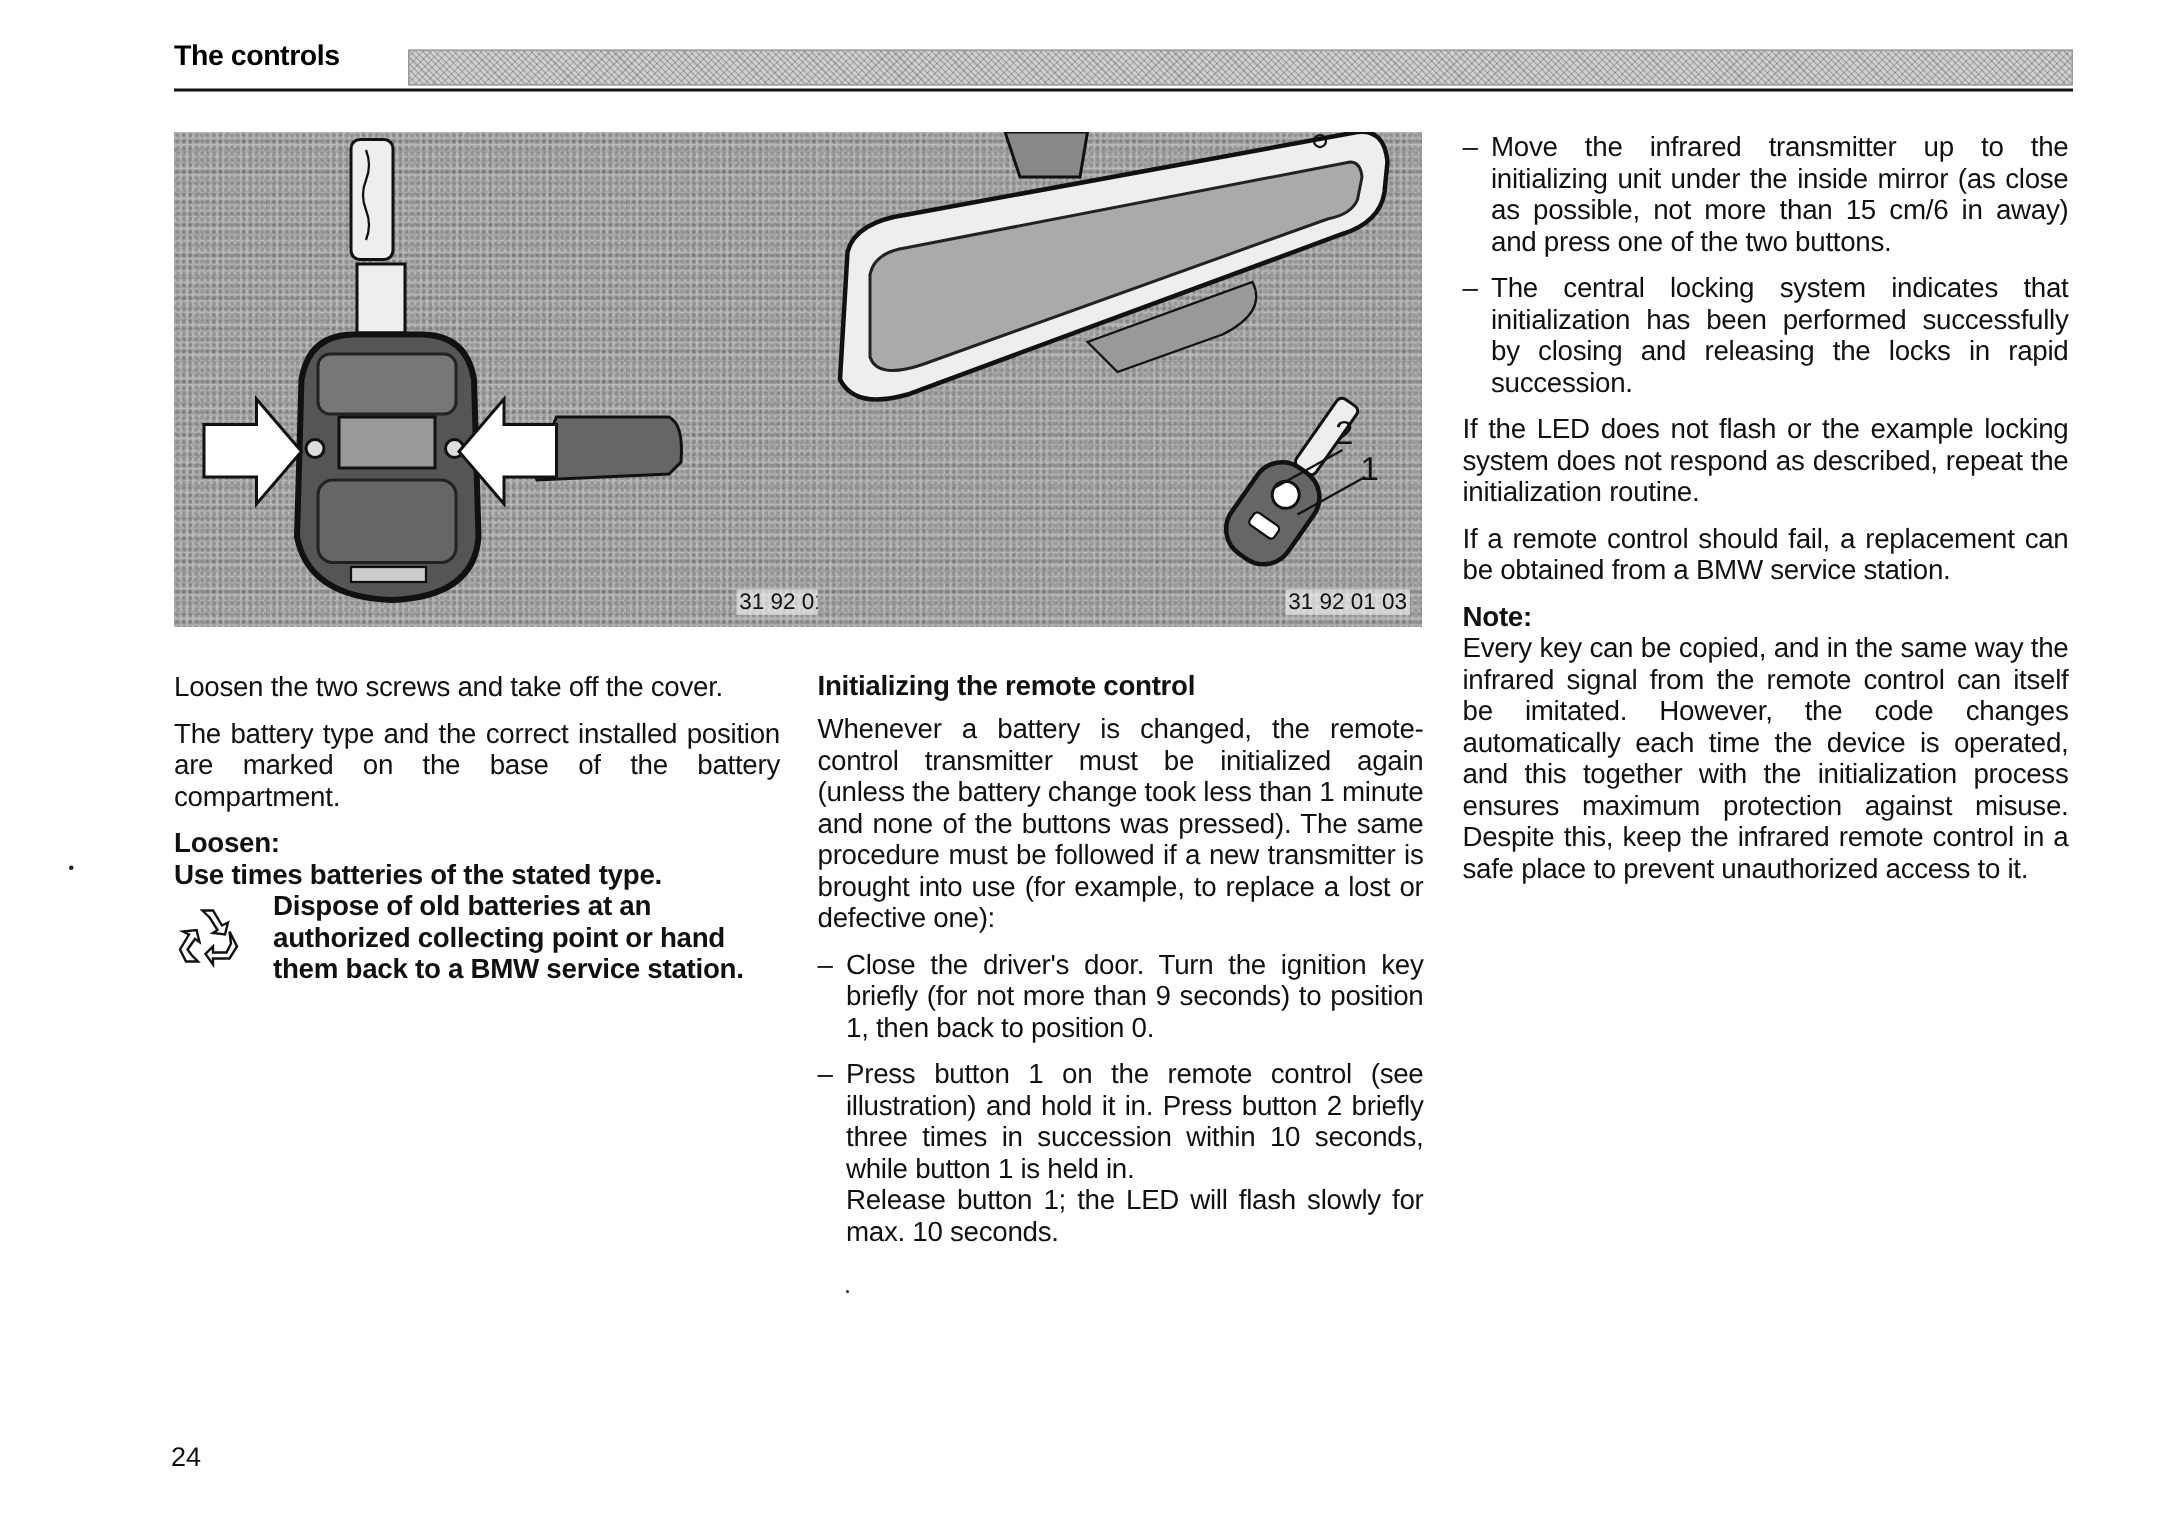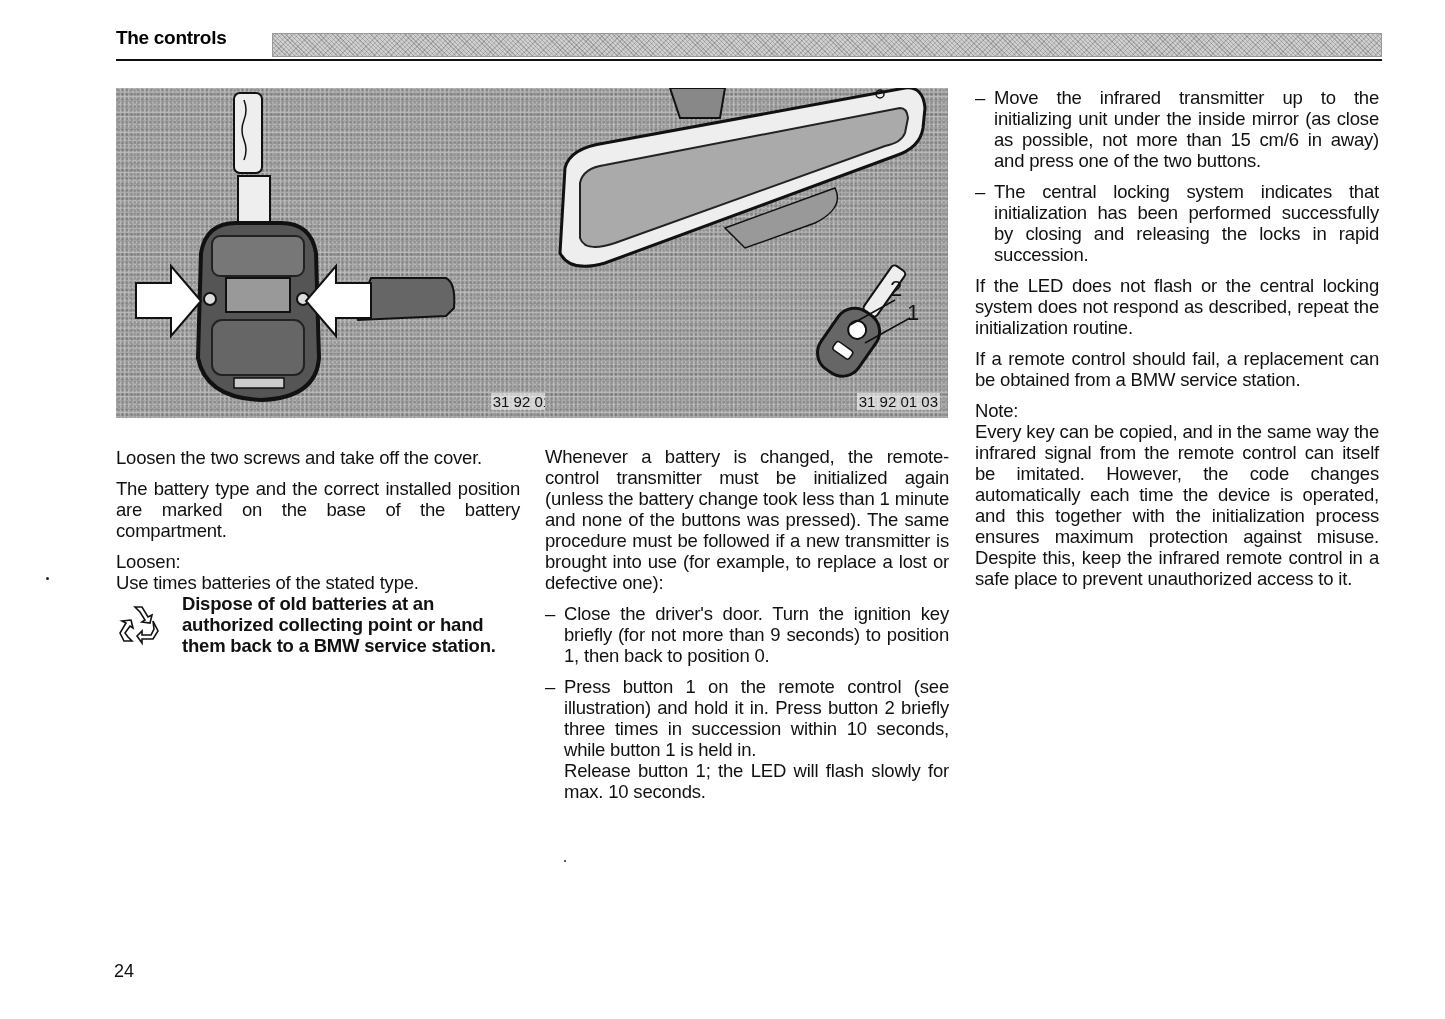--- a/index.html
+++ b/index.html
@@ -34,21 +34,21 @@
   .fig2 { left: 545px; top: 88px; width: 403px; height: 330px; }
   .fig-code {
     position: absolute; right: 8px; bottom: 8px;
     font-size: 15px; color: #111; background: rgba(255,255,255,0.55); padding: 0 2px;
   }
   .col { position: absolute; font-size: 18.5px; line-height: 21px; letter-spacing: -0.2px; }
   .col p { margin: 0 0 10px 0; text-align: justify; }
   .col1 { left: 116px; top: 447px; width: 404px; }
   .col2 { left: 545px; top: 446px; width: 404px; }
   .col3 { left: 975px; top: 87px; width: 404px; }
-  .bold { font-weight: normal; }
+  .bold { font-weight: bold; }
   .heading { font-weight: bold; margin: 0 0 8px 0 !important; }
   .dash-item { position: relative; padding-left: 19px; margin: 0 0 10px 0; text-align: justify; }
   .dash-item .dash { position: absolute; left: 0; top: 0; }
   .dispose { position: relative; padding-left: 66px; margin-top: 0; font-weight: bold; }
   .recycle-icon { position: absolute; left: 2px; top: 10px; width: 46px; height: 46px; }
   .page-number { position: absolute; left: 114px; top: 961px; font-size: 18px; text-align: right; }
   .stray-dot { position: absolute; width: 3px; height: 3px; background: #222; border-radius: 50%; }
 </style>
 </head>
 <body>
@@ -114,20 +114,21 @@
       <path d="M17 4 L24 4 L30 14 L34 12 L32 20 L24 19 L27 17 L22 9 Z" fill="none" stroke="#111" stroke-width="1.6"></path>
       <path d="M35 18 L40 28 L35 36 L24 36 L24 40 L19 33 L24 28 L24 32 L33 32 L36 26 Z" fill="none" stroke="#111" stroke-width="1.6"></path>
       <path d="M14 38 L6 38 L2 30 L8 20 L4 18 L13 17 L15 25 L12 23 L7 30 L10 34 Z" fill="none" stroke="#111" stroke-width="1.6"></path>
     </svg>
     <span>Dispose of old batteries at an authorized collecting point or hand them back to a BMW service station.</span>
   </div>
 </div>
 <div class="stray-dot" style="left:46px; top:577px;"></div>
 
 <div class="col col2">
+  <p class="heading">Initializing the remote control</p>
   <p>Whenever a battery is changed, the remote-control transmitter must be initialized again (unless the battery change took less than 1 minute and none of the buttons was pressed). The same procedure must be followed if a new transmitter is brought into use (for example, to replace a lost or defective one):</p>
   <div class="dash-item">
     <span class="dash">–</span>
     <span>Close the driver's door. Turn the ignition key briefly (for not more than 9 seconds) to position 1, then back to position 0.</span>
   </div>
   <div class="dash-item">
     <span class="dash">–</span>
     <span>Press button 1 on the remote control (see illustration) and hold it in. Press button 2 briefly three times in succession within 10 seconds, while button 1 is held in.</span>
     <div style="text-align:justify;">Release button 1; the LED will flash slowly for max. 10 seconds.</div>
   </div>
@@ -136,19 +137,19 @@
 
 <div class="col col3">
   <div class="dash-item">
     <span class="dash">–</span>
     <span>Move the infrared transmitter up to the initializing unit under the inside mirror (as close as possible, not more than 15 cm/6 in away) and press one of the two buttons.</span>
   </div>
   <div class="dash-item">
     <span class="dash">–</span>
     <span>The central locking system indicates that initialization has been performed successfully by closing and releasing the locks in rapid succession.</span>
   </div>
-  <p>If the LED does not flash or the central locking system does not respond as described, repeat the initialization routine.</p>
+  <p>If the LED does not flash or the example locking system does not respond as described, repeat the initialization routine.</p>
   <p>If a remote control should fail, a replacement can be obtained from a BMW service station.</p>
   <div class="bold">Note:</div>
   <p>Every key can be copied, and in the same way the infrared signal from the remote control can itself be imitated. However, the code changes automatically each time the device is operated, and this together with the initialization process ensures maximum protection against misuse. Despite this, keep the infrared remote control in a safe place to prevent unauthorized access to it.</p>
 </div>
 
 <div class="page-number">24</div>
 
 </body></html>

